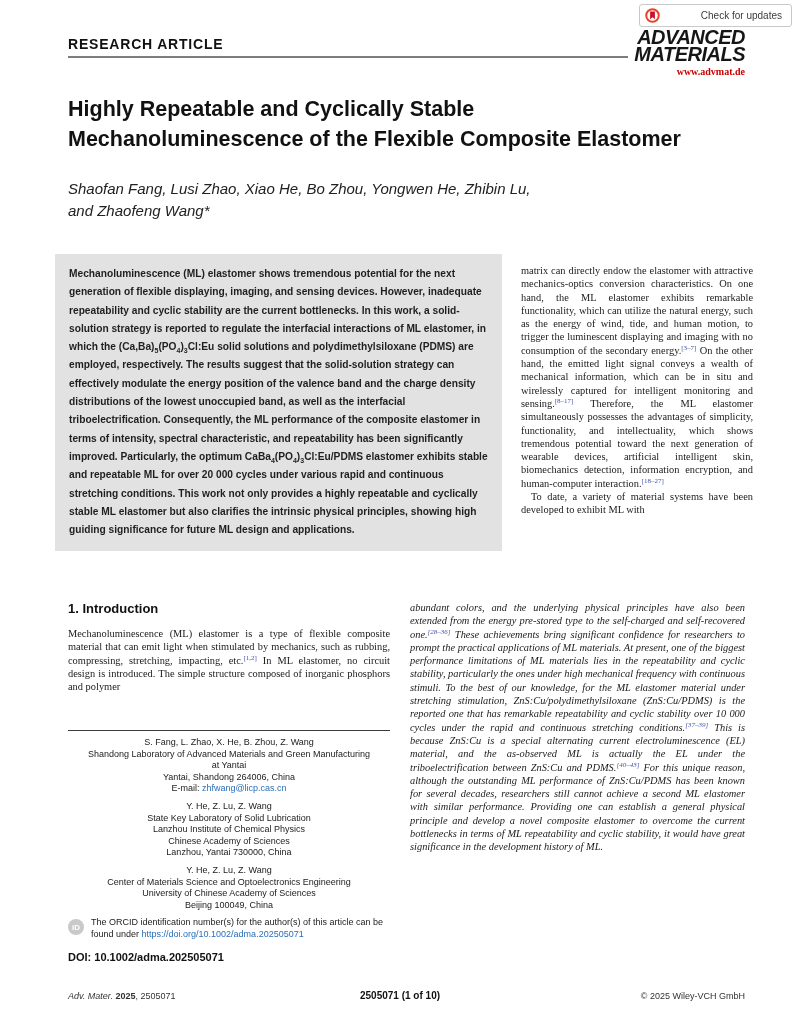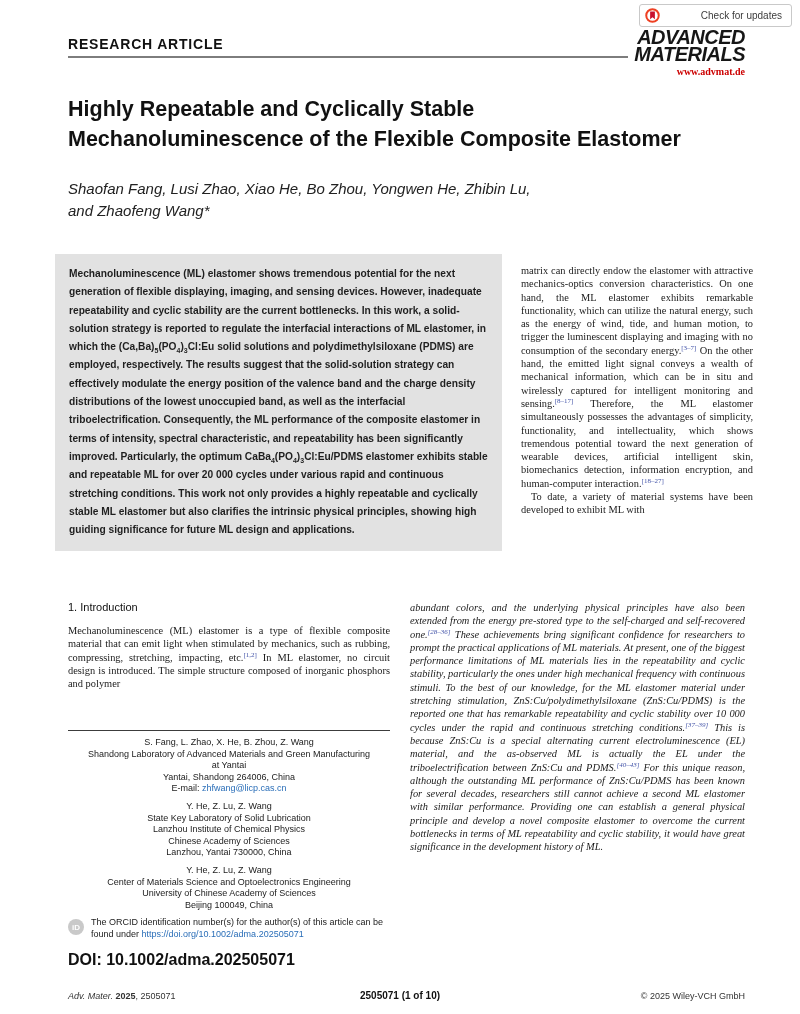--- a/index.html
+++ b/index.html
@@ -34,35 +34,35 @@
 
   
   .serif{font-family:"Liberation Serif", serif;font-size:10.4px;line-height:13.3px;
          text-align:justify;color:#1a1a1a;}
   .col-narrow{position:absolute;top:256px;left:521px;width:232px;margin-top:8px;}
   .col-wide{position:absolute;top:601px;left:410px;width:335px;font-style:italic;}
   .col-left{position:absolute;top:601px;left:68px;width:322px;}
   .para{margin:0;}
   .para.indent{text-indent:10px;}
   sup.ref{color:#4253a8;font-size:7px;line-height:0;vertical-align:super;}
-  .sec-head{font-size:11px;font-weight:normal;font-family:"Liberation Sans",sans-serif;
+  .sec-head{font-size:13px;font-weight:bold;font-family:"Liberation Sans",sans-serif;
             color:#111;margin:0 0 11px 0;}
 
   
   .footnotes{position:absolute;top:730px;left:68px;width:322px;}
   .fn-rule{border-top:1px solid #3c3c3c;margin-bottom:6px;}
   .aff-block{margin-bottom:6px;}
   .aff-line{font-size:9px;line-height:11.6px;color:#222;text-align:center;}
   .link{color:#2a6eb8;}
   .orcid{margin-top:0;position:relative;padding-left:23px;}
   .orcid-icon{position:absolute;left:0;top:2px;width:16px;height:16px;border-radius:50%;
               background:#c9c9c9;color:#fff;font-size:8px;font-weight:bold;
               display:flex;align-items:center;justify-content:center;}
   .orcid-text{font-size:9px;line-height:11.6px;color:#222;}
-  .doi{margin-top:10px;font-size:16px;font-weight:bold;color:#111;}
+  .doi{margin-top:10px;font-size:11px;font-weight:bold;color:#111;}
 
   
   .footer{position:absolute;top:991px;left:0;width:800px;height:16px;font-size:9px;color:#333;}
   .foot-left{position:absolute;left:68px;top:0;}
   .foot-left .i{font-style:italic;}
   .foot-left .b{font-weight:bold;}
   .foot-center{position:absolute;left:0;right:0;top:-1px;text-align:center;
                font-size:10px;font-weight:bold;color:#111;}
   .foot-right{position:absolute;right:55px;top:0;}
 </style>

